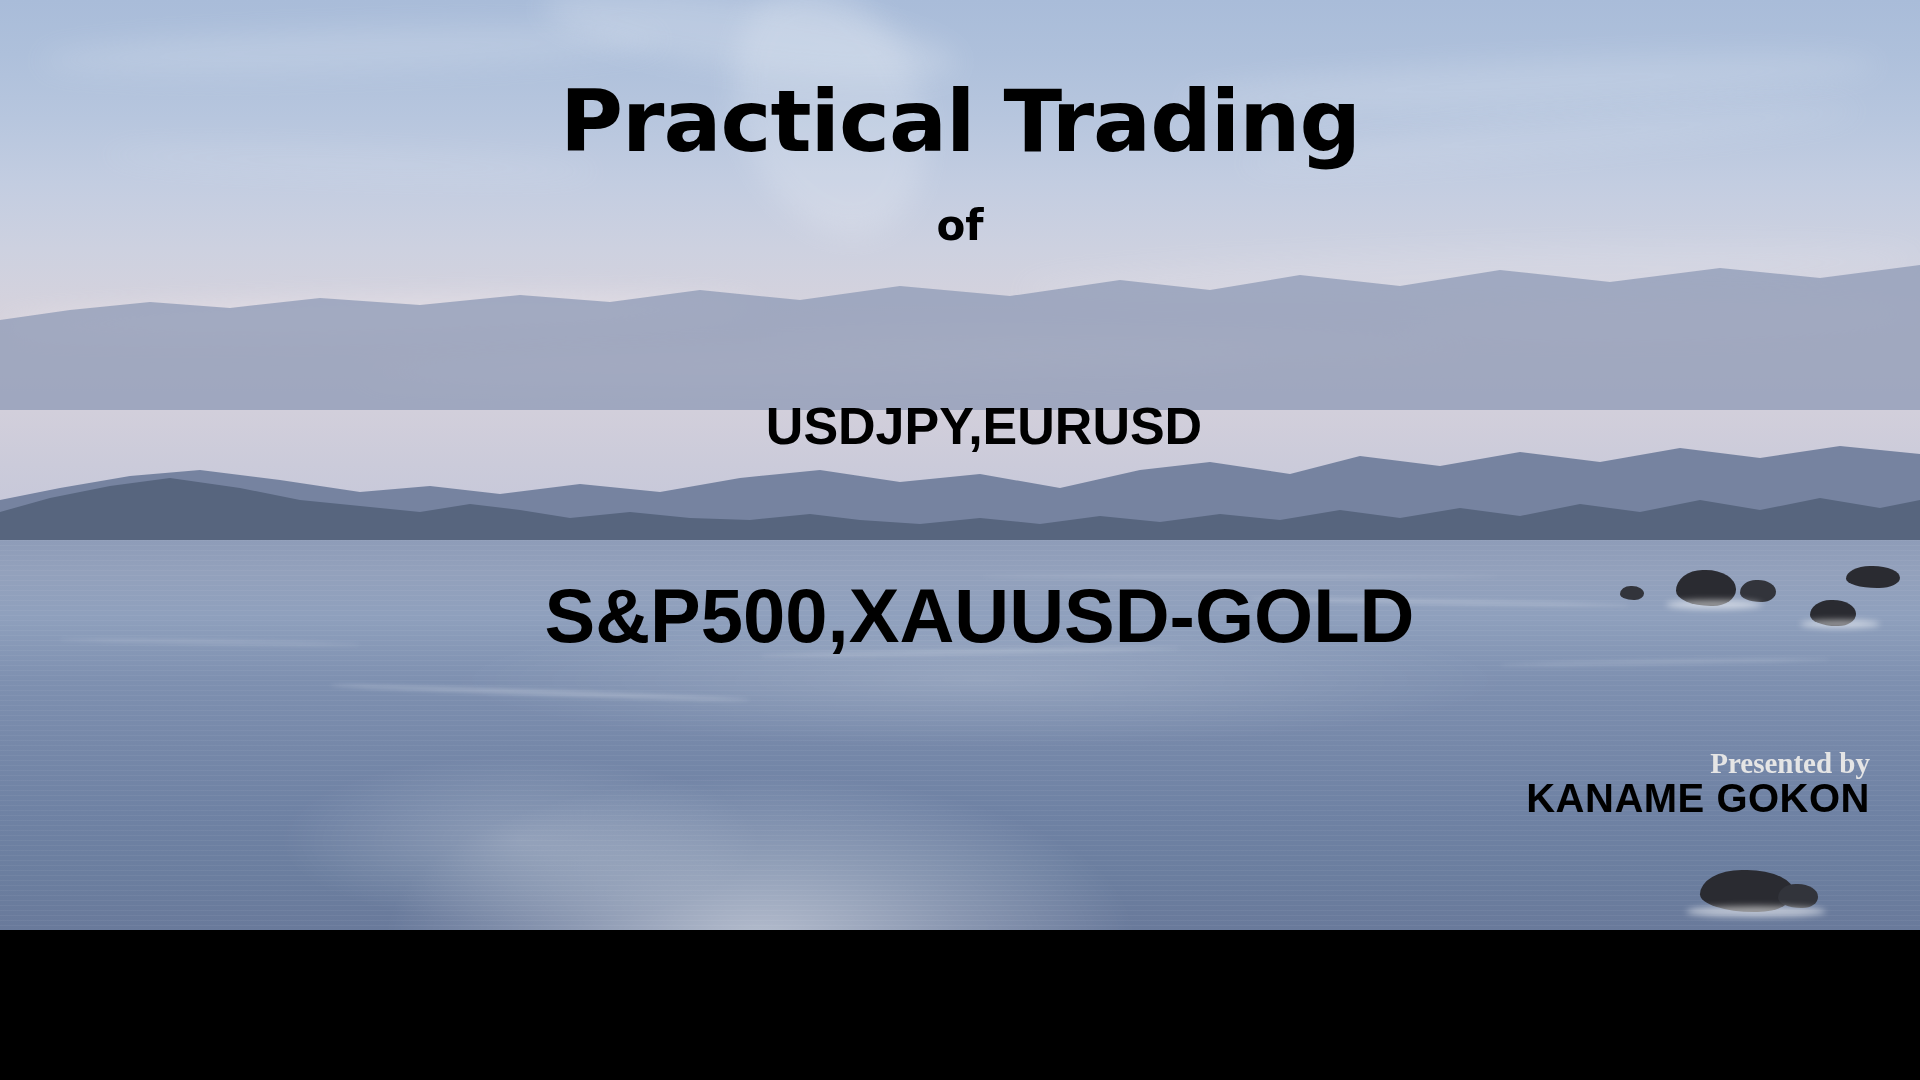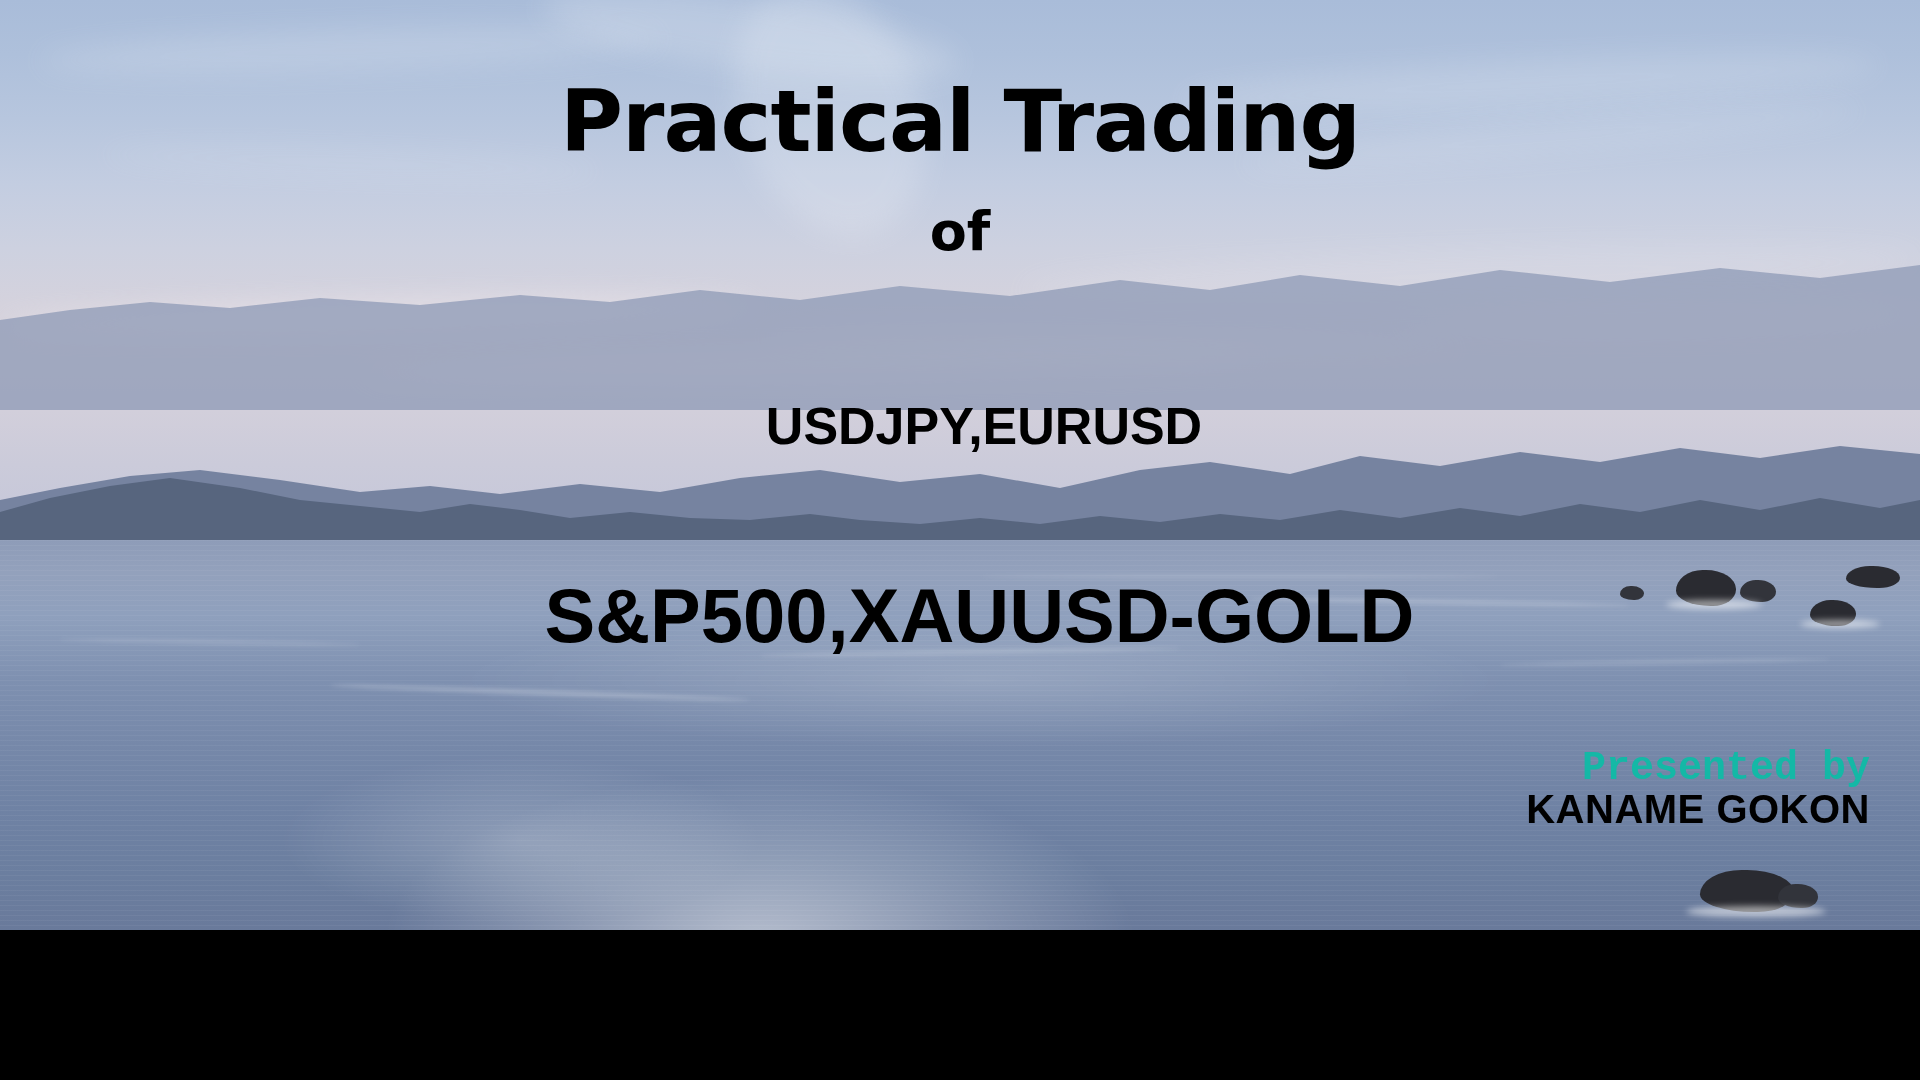--- a/index.html
+++ b/index.html
@@ -145,21 +145,21 @@
     top:78px;
     font-family:"DejaVu Sans", sans-serif;
     font-weight:bold;
     font-size:86px;
     letter-spacing:-1px;
   }
   .t-of {
     top:205px;
     font-family:"DejaVu Sans", sans-serif;
     font-weight:bold;
-    font-size:54px;
+    font-size:42px;
   }
   .t-pair1 {
     top:400px;
     font-family:"Liberation Sans", sans-serif;
     font-weight:bold;
     font-size:52px;
     letter-spacing:0px;
     margin-left:24px;
   }
   .t-pair2 {
@@ -170,24 +170,24 @@
     letter-spacing:0px;
     padding-left:39px;
   }
   .t-presented {
     top:749px;
     text-align:right;
     padding-right:50px;
     font-size:0;
   }
   .presented-label {
-    font-family:Liberation Mono, monospace;
-    font-weight:bold;
-    font-size:40px;
-    color:#14b8a6;
+    font-family:Liberation Serif, serif;
+    font-weight:bold;
+    font-size:29px;
+    color:#e5e5e5;
     letter-spacing:0px;
   }
   .presenter-name {
     font-family:"Liberation Sans", sans-serif;
     font-weight:bold;
     font-size:40px;
     color:#000;
     margin-left:38px;
     letter-spacing:0.5px;
   }

